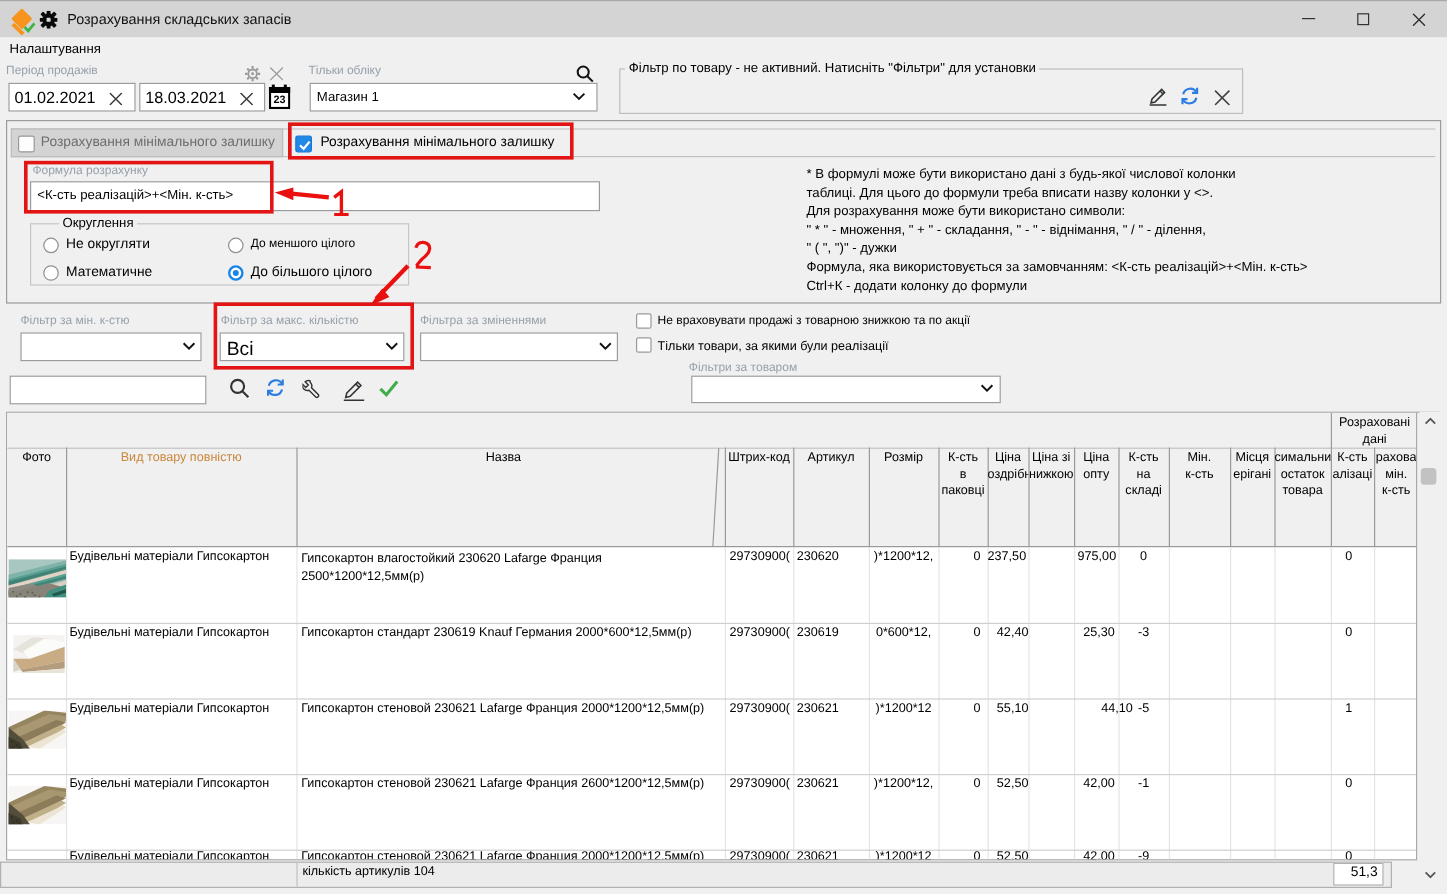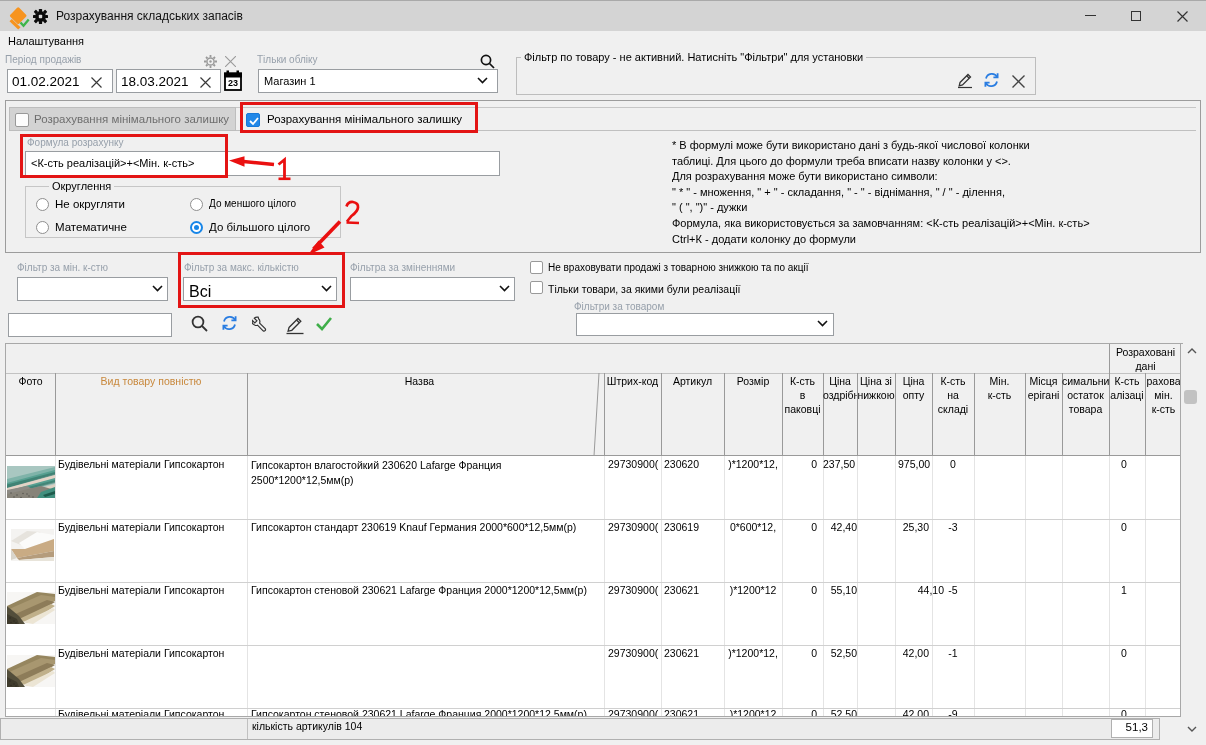--- a/index.html
+++ b/index.html
@@ -423,20 +423,21 @@
   <path d="M0 22 L10 27 L12 32 L0 32 Z" fill="#3f3b2c"></path>
   <g fill="#2e2b20">
           <circle cx="3" cy="26" r=".7"></circle>
           <circle cx="7" cy="29" r=".7"></circle>
           <circle cx="4" cy="30.5" r=".7"></circle>
           <circle cx="9" cy="31" r=".7"></circle>
         </g>
  </svg>
     </div>
  <div class="abs" style="left:52px;top:303px">Будівельні матеріали Гипсокартон</div>
+ <div class="abs" style="left:245px;top:303px;width:420px">Гипсокартон стеновой 230621 Lafarge Франция 2600*1200*12,5мм(р)</div>
  <div class="abs" style="left:602px;top:303px">29730900(</div>
  <div class="abs" style="left:658px;top:303px">230621</div>
  <div class="abs" style="left:718px;top:303px;width:58px;text-align:center">)*1200*12,</div>
  <div class="abs" style="left:776px;top:303px;width:35px;text-align:right">0</div>
  <div class="abs" style="left:817px;top:303px;width:34px;text-align:right">52,50</div>
  <div class="abs" style="left:889px;top:303px;width:34px;text-align:right">42,00</div>
  <div class="abs" style="left:926px;top:303px;width:42px;text-align:center">-1</div>
  <div class="abs" style="left:1100px;top:303px;width:36px;text-align:center">0</div>
 
  <div class="abs" style="left:52px;top:364px">Будівельні матеріали Гипсокартон</div>

